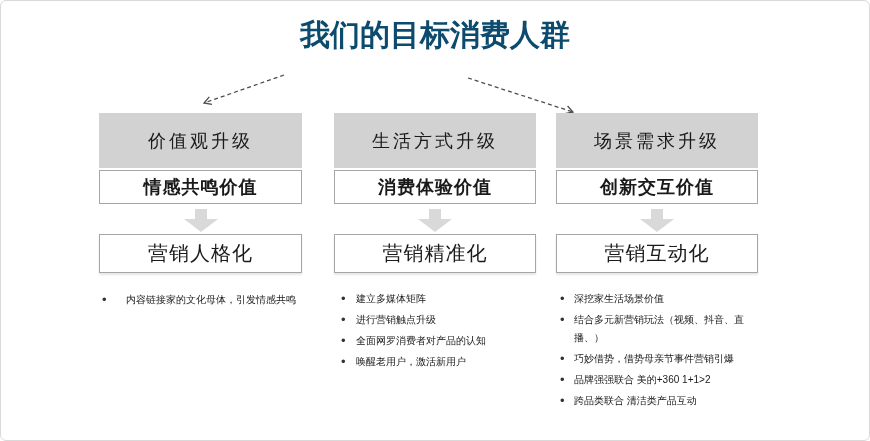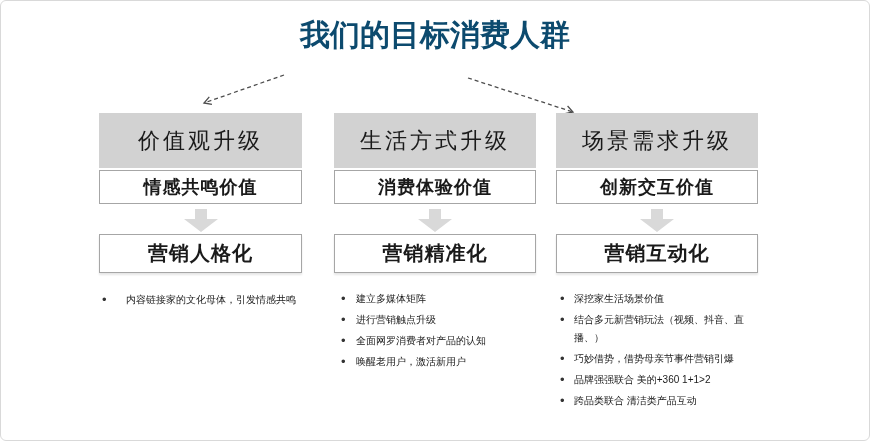--- a/index.html
+++ b/index.html
@@ -18,34 +18,34 @@
   }
   .arrows{position:absolute;top:0;left:0;pointer-events:none;}
   .dash{stroke:#4d4d4d;stroke-width:1.3;fill:none;stroke-dasharray:4 3;}
   .column{position:absolute;top:112px;}
   .col1{left:98px;width:203px;}
   .col2{left:333px;width:202px;}
   .col3{left:555px;width:202px;}
   .hdr{
     height:55px;background:#d2d2d2;
     display:flex;align-items:center;justify-content:center;
-    font-size:22px;letter-spacing:3px;
+    font-size:18px;letter-spacing:3px;
   }
   .val{
     height:32px;margin-top:2px;border:1px solid #a6a6a6;background:#fff;
     display:flex;align-items:center;justify-content:center;
     font-size:18px;font-weight:700;letter-spacing:1px;
   }
   .chev{height:23px;margin:5px 0 2px;display:flex;justify-content:center;}
   .chev svg polygon{fill:#d9d9d9;}
   .strat{
     height:37px;border:1px solid #a6a6a6;background:#fff;
     box-shadow:0 2px 2px rgba(0,0,0,0.10);
     display:flex;align-items:center;justify-content:center;
-    font-size:20px;font-weight:700;letter-spacing:1px;
+    font-size:20px;font-weight:400;letter-spacing:1px;
   }
   .bullets{
     list-style:none;margin:17px 0 0;padding:0;
     font-size:10px;line-height:18px;
   }
   .bullets li{position:relative;padding:0 6px 3px 22px;}
   .bullets li::before{content:"•";position:absolute;left:7px;top:0;font-size:13px;color:#333;}
   .col1 .bullets{line-height:20px;}
   .col1 .bullets li{padding-left:27px;}
   .col1 .bullets li::before{left:3px;}

